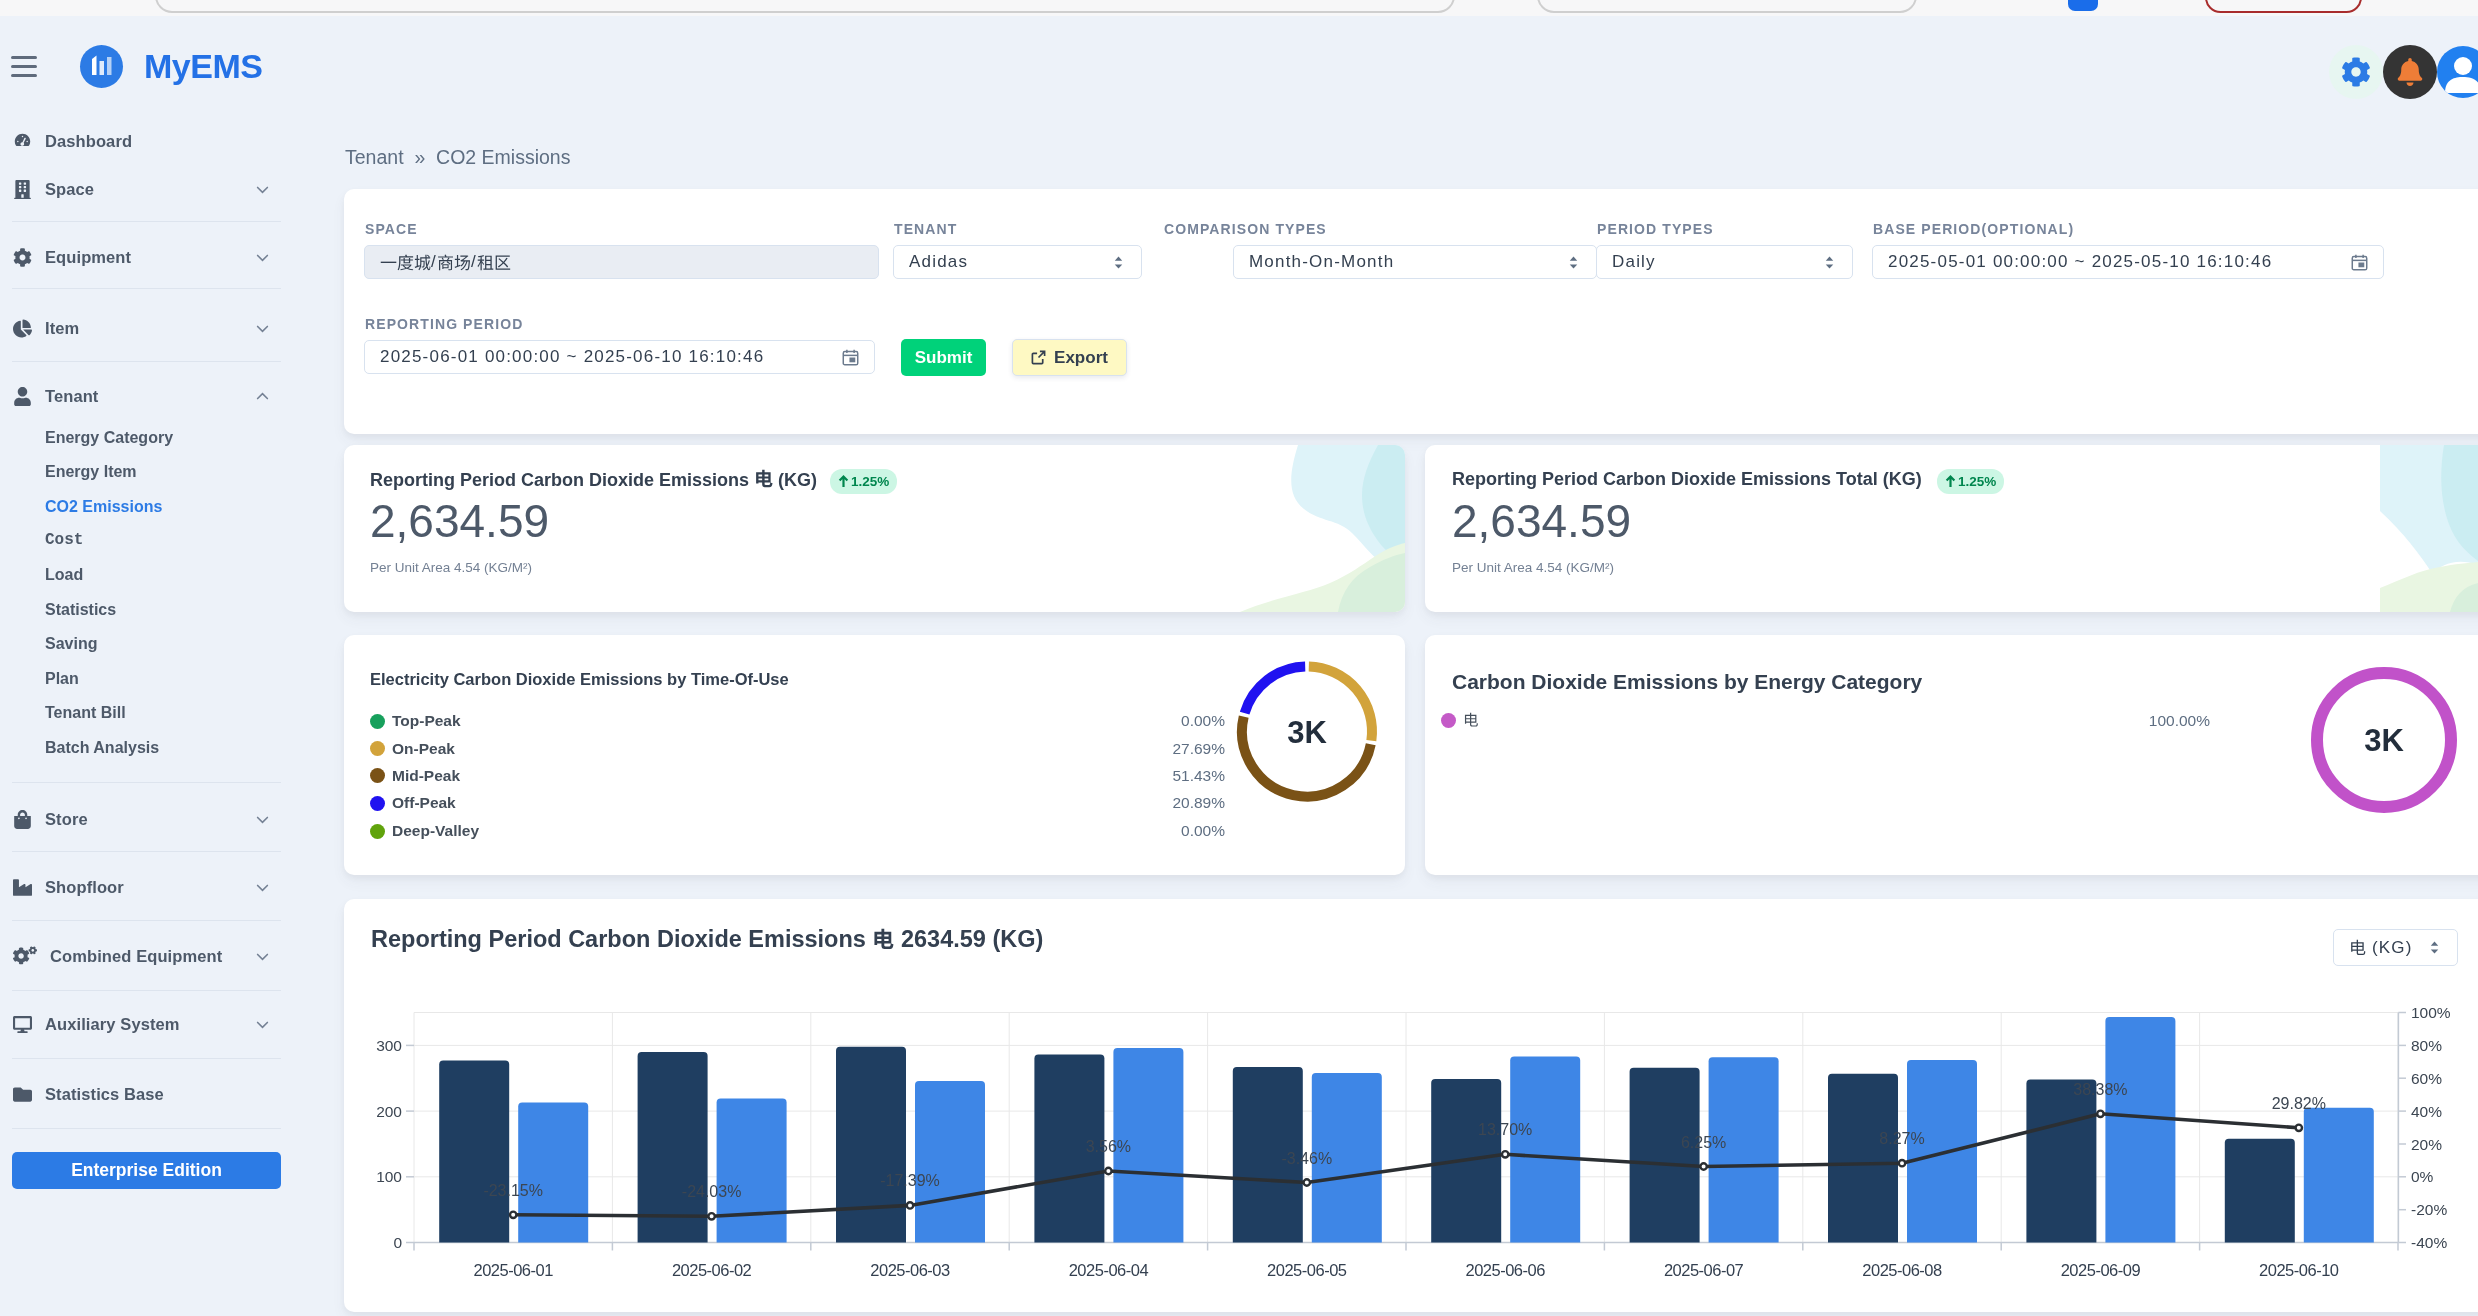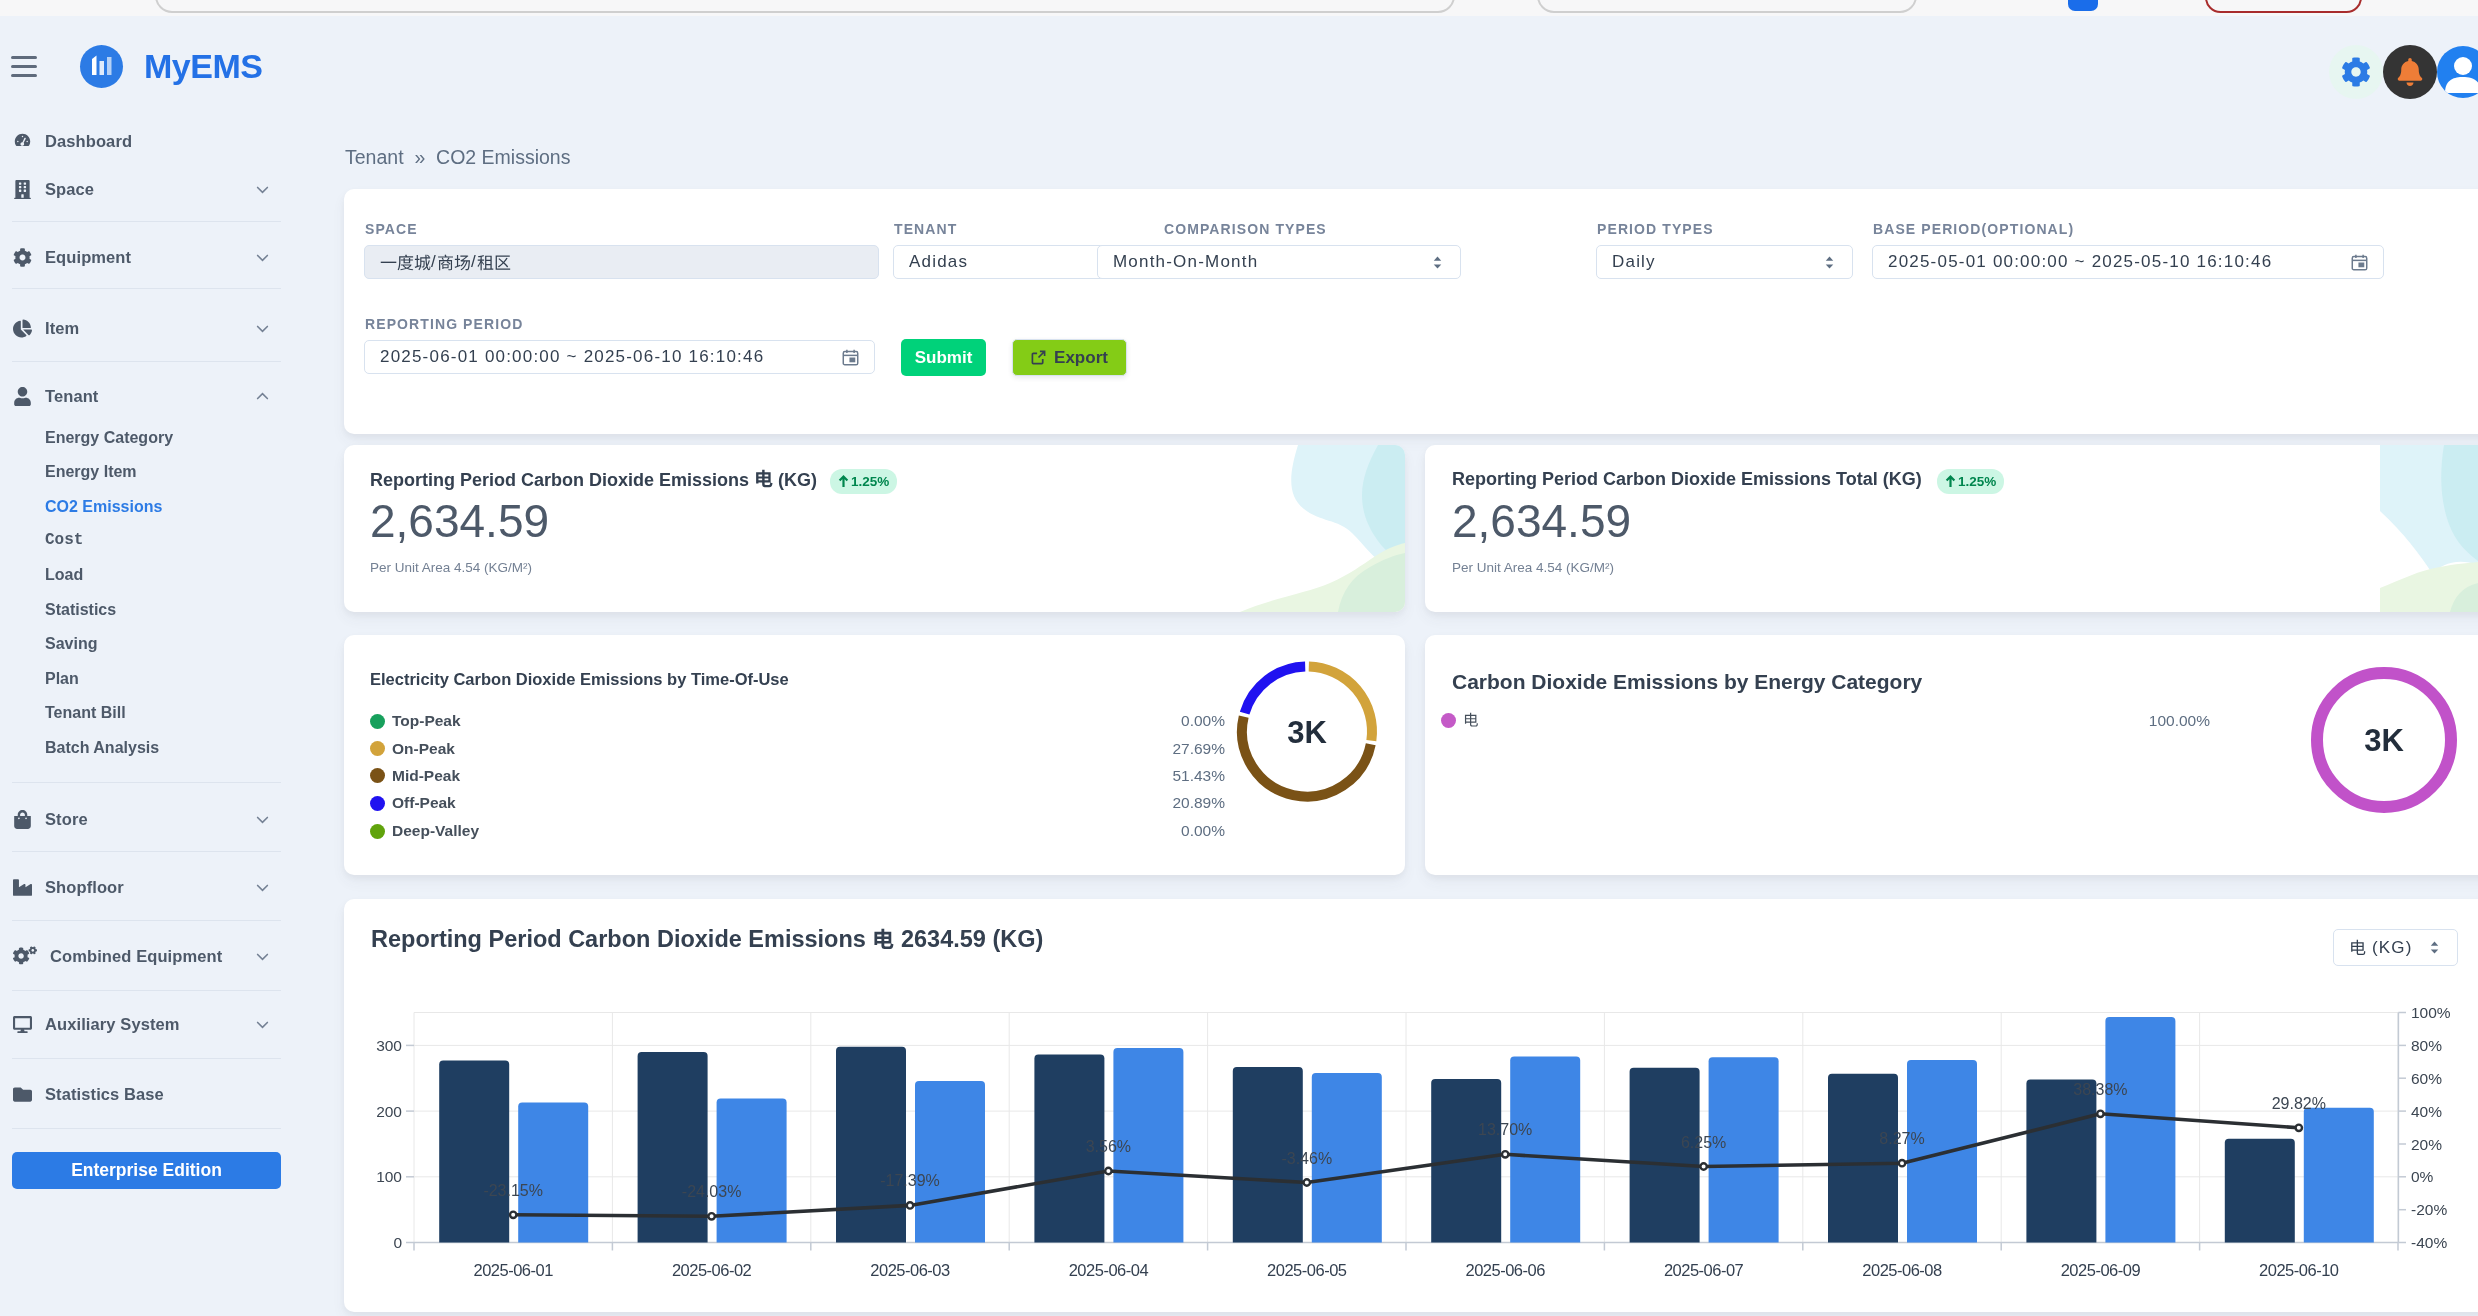--- a/index.html
+++ b/index.html
@@ -198,21 +198,21 @@
     </svg><svg style="width:17px;height:17px;vertical-align:-2.0px" viewBox="0 -880 1000 1000">
       <g transform="scale(1,-1)">
         <path d="M927 786H97V-50H952V22H171V713H927ZM259 585C337 521 424 445 505 369C420 283 324 207 226 149C244 136 273 107 286 92C380 154 472 231 558 319C645 236 722 155 772 92L833 147C779 210 698 291 609 374C681 455 747 544 802 637L731 665C683 580 623 498 555 422C474 496 389 568 313 629Z" fill="#344050"></path>
       </g>
     </svg></div>
 <div class="lbl" style="left:894px;top:221px">TENANT</div>
 <div class="inp" style="left:893px;top:245px;width:249px">Adidas<svg style="margin-left:auto" width="15" height="15" viewBox="0 0 16 16">
       <path d="M4 6 L8 1.5 L12 6 Z M4 10 L8 14.5 L12 10 Z" fill="#5e6e82"></path>
     </svg></div>
 <div class="lbl" style="left:1164px;top:221px">COMPARISON TYPES</div>
-<div class="inp" style="left:1097px;top:245px;width:364px">Month-On-Month<svg style="margin-left:auto" width="15" height="15" viewBox="0 0 16 16">
+<div class="inp" style="left:1233px;top:245px;width:364px">Month-On-Month<svg style="margin-left:auto" width="15" height="15" viewBox="0 0 16 16">
       <path d="M4 6 L8 1.5 L12 6 Z M4 10 L8 14.5 L12 10 Z" fill="#5e6e82"></path>
     </svg></div>
 <div class="lbl" style="left:1597px;top:221px">PERIOD TYPES</div>
 <div class="inp" style="left:1596px;top:245px;width:257px">Daily<svg style="margin-left:auto" width="15" height="15" viewBox="0 0 16 16">
       <path d="M4 6 L8 1.5 L12 6 Z M4 10 L8 14.5 L12 10 Z" fill="#5e6e82"></path>
     </svg></div>
 <div class="lbl" style="left:1873px;top:221px">BASE PERIOD(OPTIONAL)</div>
 <div class="inp" style="left:1872px;top:245px;width:512px">2025-05-01 00:00:00 ~ 2025-05-10 16:10:46<svg style="margin-left:auto" width="17" height="17" viewBox="0 0 16 16">
       <rect x="1.2" y="2.4" width="13.6" height="12.4" rx="1.5" fill="none" stroke="#6b7a8d" stroke-width="1.4"></rect>
       <line x1="1.2" y1="6" x2="14.8" y2="6" stroke="#6b7a8d" stroke-width="1.4"></line>
@@ -222,21 +222,21 @@
     </svg></div>
 <div class="lbl" style="left:365px;top:316px">REPORTING PERIOD</div>
 <div class="inp" style="left:364px;top:340px;width:511px">2025-06-01 00:00:00 ~ 2025-06-10 16:10:46<svg style="margin-left:auto" width="17" height="17" viewBox="0 0 16 16">
       <rect x="1.2" y="2.4" width="13.6" height="12.4" rx="1.5" fill="none" stroke="#6b7a8d" stroke-width="1.4"></rect>
       <line x1="1.2" y1="6" x2="14.8" y2="6" stroke="#6b7a8d" stroke-width="1.4"></line>
       <line x1="4.6" y1="0.8" x2="4.6" y2="3.8" stroke="#6b7a8d" stroke-width="1.4"></line>
       <line x1="11.4" y1="0.8" x2="11.4" y2="3.8" stroke="#6b7a8d" stroke-width="1.4"></line>
       <rect x="7" y="8" width="5.5" height="4.5" fill="#6b7a8d"></rect>
     </svg></div>
 <div class="abs" style="left:901px;top:339px;width:85px;height:37px;background:#00d27a;border-radius:5px;color:#fff;font-size:17px;font-weight:bold;display:flex;align-items:center;justify-content:center">Submit</div>
-<div class="abs" style="left:1012px;top:339px;width:115px;height:37px;background:#84cc16;border:1px solid #d8e2ef;border-radius:5px;color:#344050;font-size:17px;font-weight:bold;display:flex;align-items:center;justify-content:center;box-shadow:0 2px 5px rgba(43,45,80,.1)">
+<div class="abs" style="left:1012px;top:339px;width:115px;height:37px;background:#fef9c3;border:1px solid #d8e2ef;border-radius:5px;color:#344050;font-size:17px;font-weight:bold;display:flex;align-items:center;justify-content:center;box-shadow:0 2px 5px rgba(43,45,80,.1)">
 <svg width="15" height="15" viewBox="0 0 16 16" style="margin-right:8px">
       <path d="M9.5 1.5h5v5M14.2 1.8 8 8" stroke="#344050" stroke-width="1.8" fill="none"></path>
       <path d="M12.5 9.5v4a1 1 0 0 1-1 1h-9a1 1 0 0 1-1-1v-9a1 1 0 0 1 1-1h4" stroke="#344050" stroke-width="1.8" fill="none"></path>
     </svg>Export</div>
 
 <div class="card" style="left:344px;top:445px;width:1061px;height:167px;overflow:hidden">
     <svg style="position:absolute;right:0;top:0" width="185" height="167" viewBox="0 0 185 167">
       <path d="M78,0 C70,26 66,50 84,64 C100,77 118,74 132,88 C146,102 152,112 165,120 C172,125 179,128 185,130 L185,0 Z" fill="#def3f9"></path>
       <path d="M158,0 C148,18 142,34 142,50 C142,68 148,82 158,96 C166,107 176,114 185,118 L185,0 Z" fill="#cbedf2"></path>
       <path d="M20,167 C55,152 88,148 110,138 C130,129 142,120 154,112 C166,104 176,100 185,98 L185,167 Z" fill="#e9f6e2"></path>

